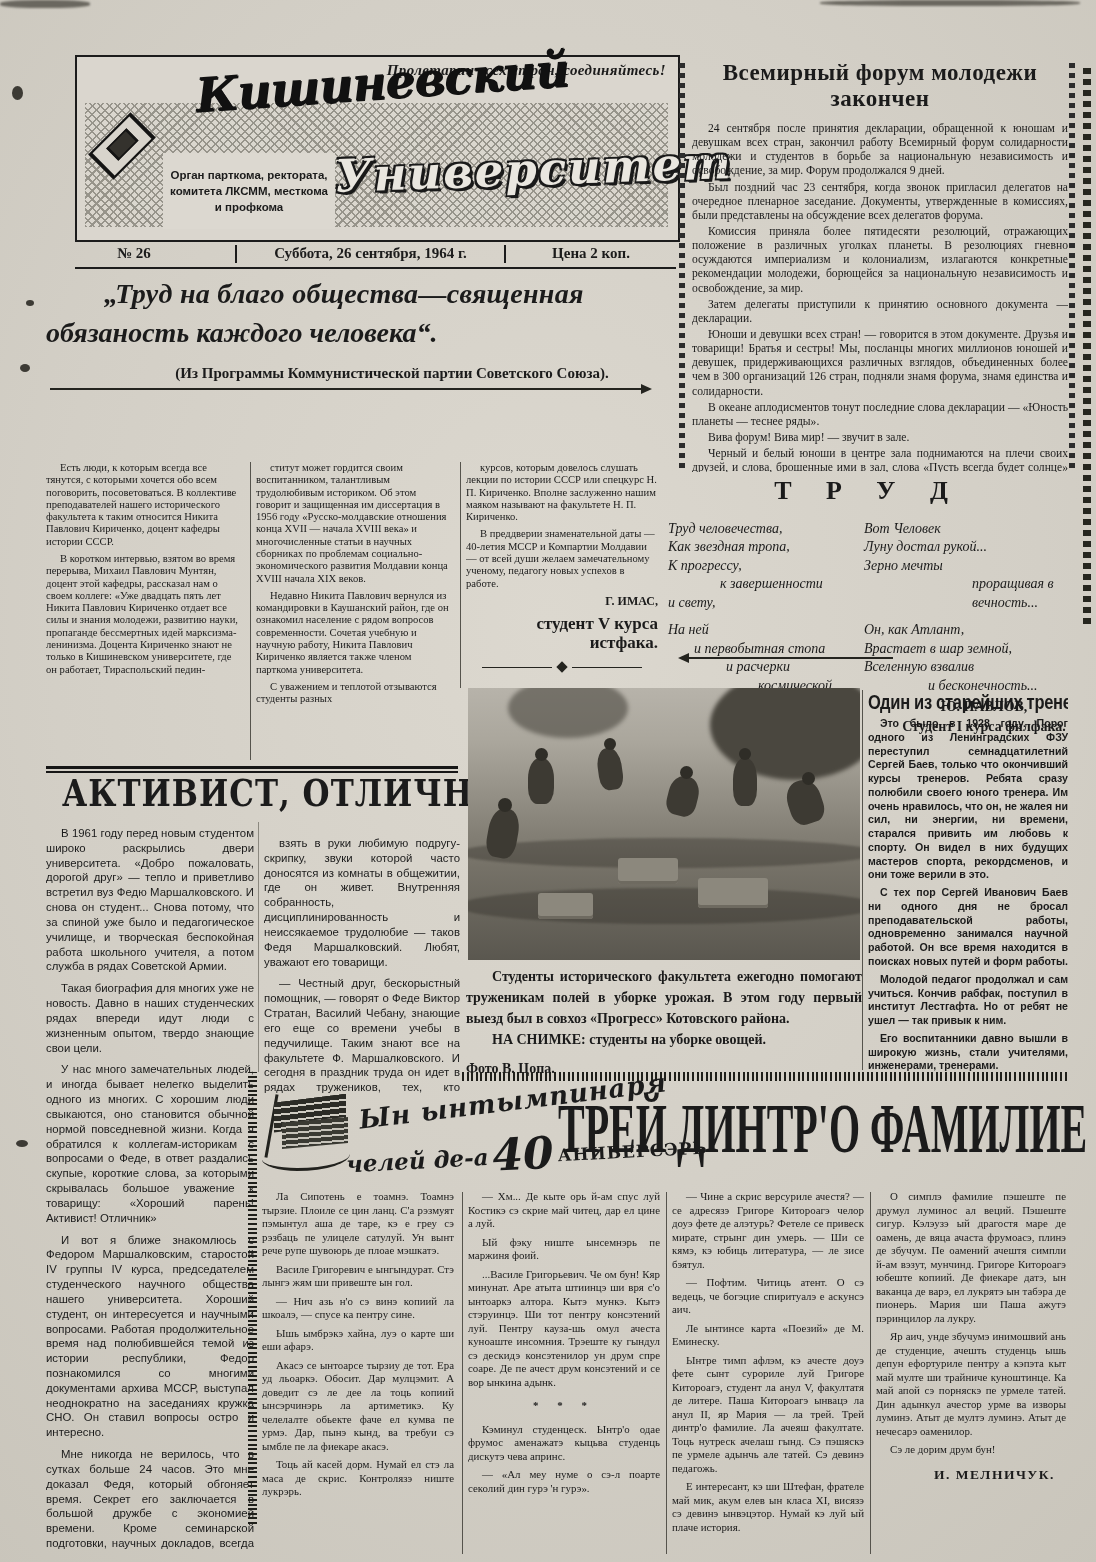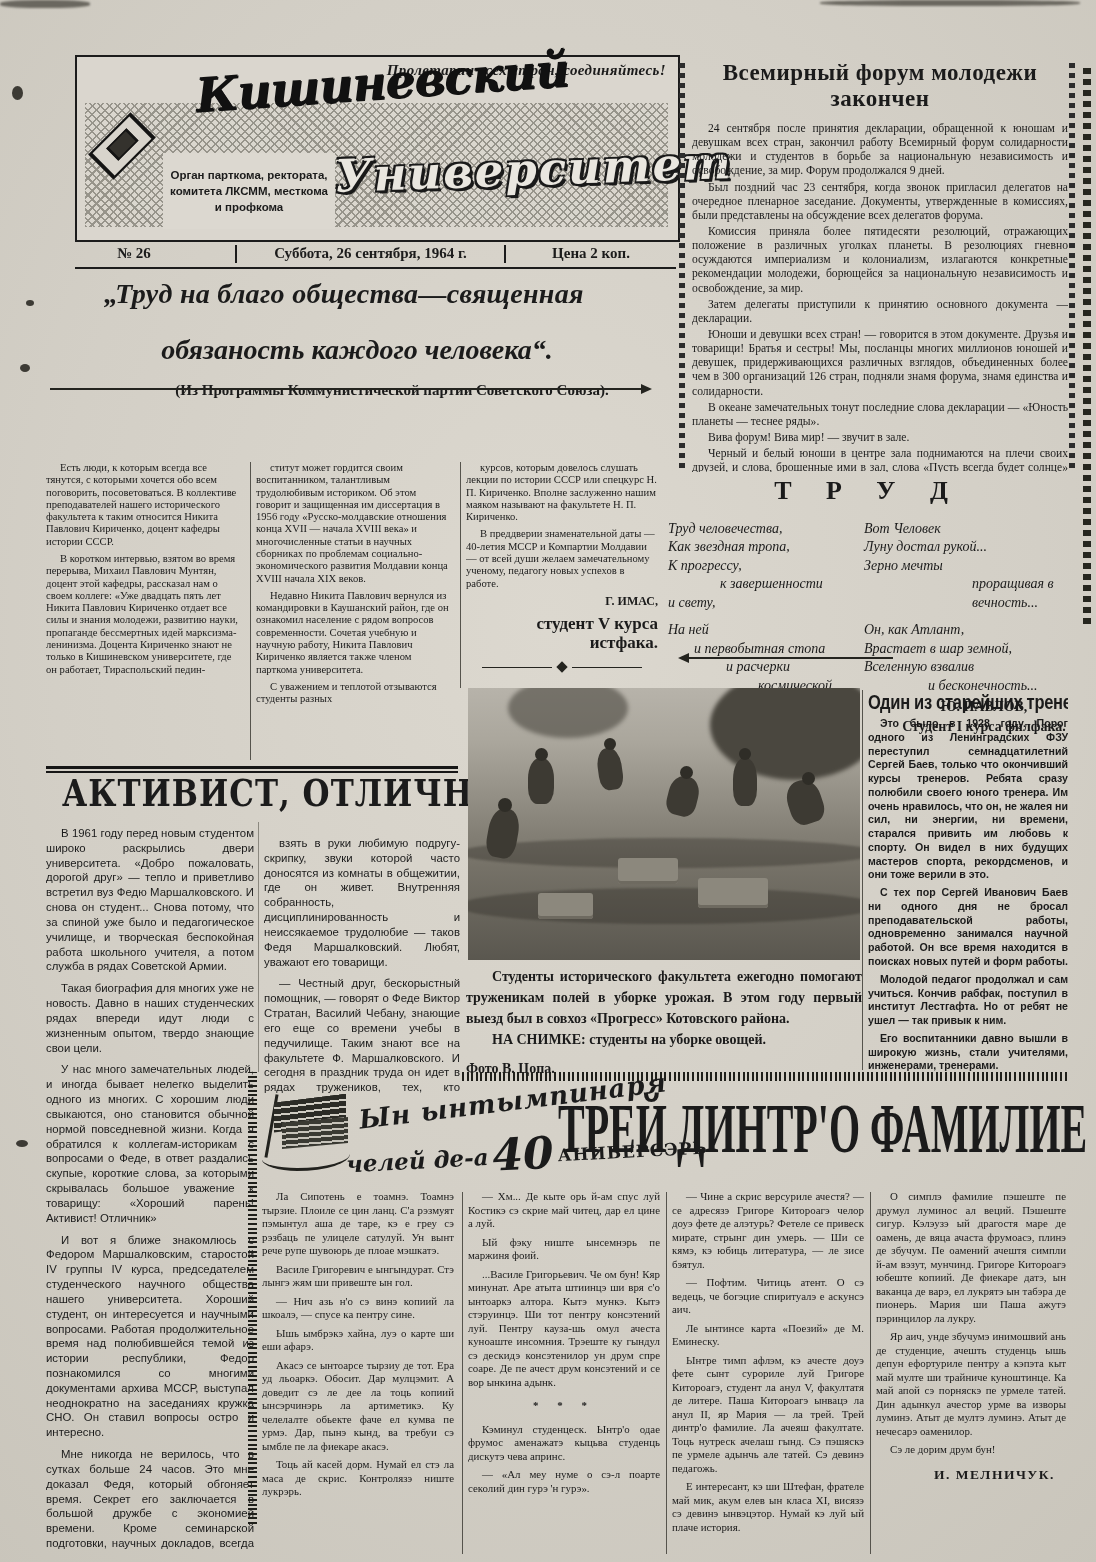--- a/index.html
+++ b/index.html
@@ -36,21 +36,21 @@
   .vbar{width:2px;height:18px;background:#1c1c1c;}
   
   #forum{left:692px;top:58px;width:376px;height:414px;overflow:hidden;}
   #forum h2{margin:2px 0 10px;font:700 23px "Liberation Serif",serif;text-align:center;letter-spacing:.5px;}
   #forum p{margin:0 0 2px;font-size:11.6px;line-height:1.22;text-indent:16px;}
   .stitch-v{width:6px;background:repeating-linear-gradient(0deg,#2c2c2c 0 5px,transparent 5px 10px);}
   .stitch-edge{width:8px;background:repeating-linear-gradient(0deg,transparent 0 2px,#26261f 2px 8px,transparent 8px 11px);}
   
   #quote{left:46px;top:278px;width:622px;}
   #quote .q1{font:italic 700 28px "Liberation Serif",serif;text-indent:58px;letter-spacing:.3px;}
-  #quote .q2{font:italic 700 28px "Liberation Serif",serif;margin-top:24px;text-align:center;}
+  #quote .q2{font:italic 700 28px "Liberation Serif",serif;margin-top:7px;}
   #quote .attr{font:700 15px "Liberation Serif",serif;text-align:center;margin-top:16px;padding-left:70px;}
   .arrow-line{height:2px;background:#24241f;position:relative;}
   .arrow-line.right::after{content:"";position:absolute;right:-10px;top:-4px;border-left:11px solid #24241f;
     border-top:5px solid transparent;border-bottom:5px solid transparent;}
   .arrow-line.left::before{content:"";position:absolute;left:-10px;top:-4px;border-right:11px solid #24241f;
     border-top:5px solid transparent;border-bottom:5px solid transparent;}
   #quote-arrow{left:50px;top:388px;width:592px;}
   
   #scholar-title{left:60px;top:410px;width:580px;text-align:center;
     font:600 34px "Liberation Serif",serif;letter-spacing:1px;}
@@ -169,21 +169,21 @@
   <div class="stitch-v abs" style="left:679px;top:58px;height:410px;"></div>
   <div class="stitch-v abs" style="left:1069px;top:58px;height:410px;"></div>
   <div class="stitch-edge abs" style="left:1083px;top:66px;height:560px;"></div>
   <div id="forum" class="abs just">
     <h2>Всемирный форум молодежи закончен</h2>
     <p>24 сентября после принятия декларации, обращенной к юношам и девушкам всех стран, закончил работу Всемирный форум солидарности молодежи и студентов в борьбе за национальную независимость и освобождение, за мир. Форум продолжался 9 дней.</p>
     <p>Был поздний час 23 сентября, когда звонок пригласил делегатов на очередное пленарное заседание. Документы, утвержденные в комиссиях, были представлены на обсуждение всех делегатов форума.</p>
     <p>Комиссия приняла более пятидесяти резолюций, отражающих положение в различных уголках планеты. В резолюциях гневно осуждаются империализм и колониализм, излагаются конкретные рекомендации молодежи, борющейся за национальную независимость и освобождение, за мир.</p>
     <p>Затем делегаты приступили к принятию основного документа — декларации.</p>
     <p>Юноши и девушки всех стран! — говорится в этом документе. Друзья и товарищи! Братья и сестры! Мы, посланцы многих миллионов юношей и девушек, придерживающихся различных взглядов, объединенных более чем в 300 организаций 126 стран, подняли знамя форума, знамя единства и солидарности.</p>
-    <p>В океане замечательных тонут последние слова декларации — «Юность планеты — теснее ряды».</p>
+    <p>В океане аплодисментов тонут последние слова декларации — «Юность планеты — теснее ряды».</p>
     <p>Вива форум! Вива мир! — звучит в зале.</p>
     <p>Черный и белый юноши в центре зала поднимаются на плечи своих друзей, и слова, брошенные ими в зал, слова «Пусть всегда будет солнце» вырастают в песню.</p>
 
   </div>
 
   <div id="quote" class="abs">
     <div class="q1">„Труд на благо общества—священная</div>
     <div class="q2">обязаность каждого человека“.</div>
     <div class="attr">(Из Программы Коммунистической партии Советского Союза).</div>
   </div>

